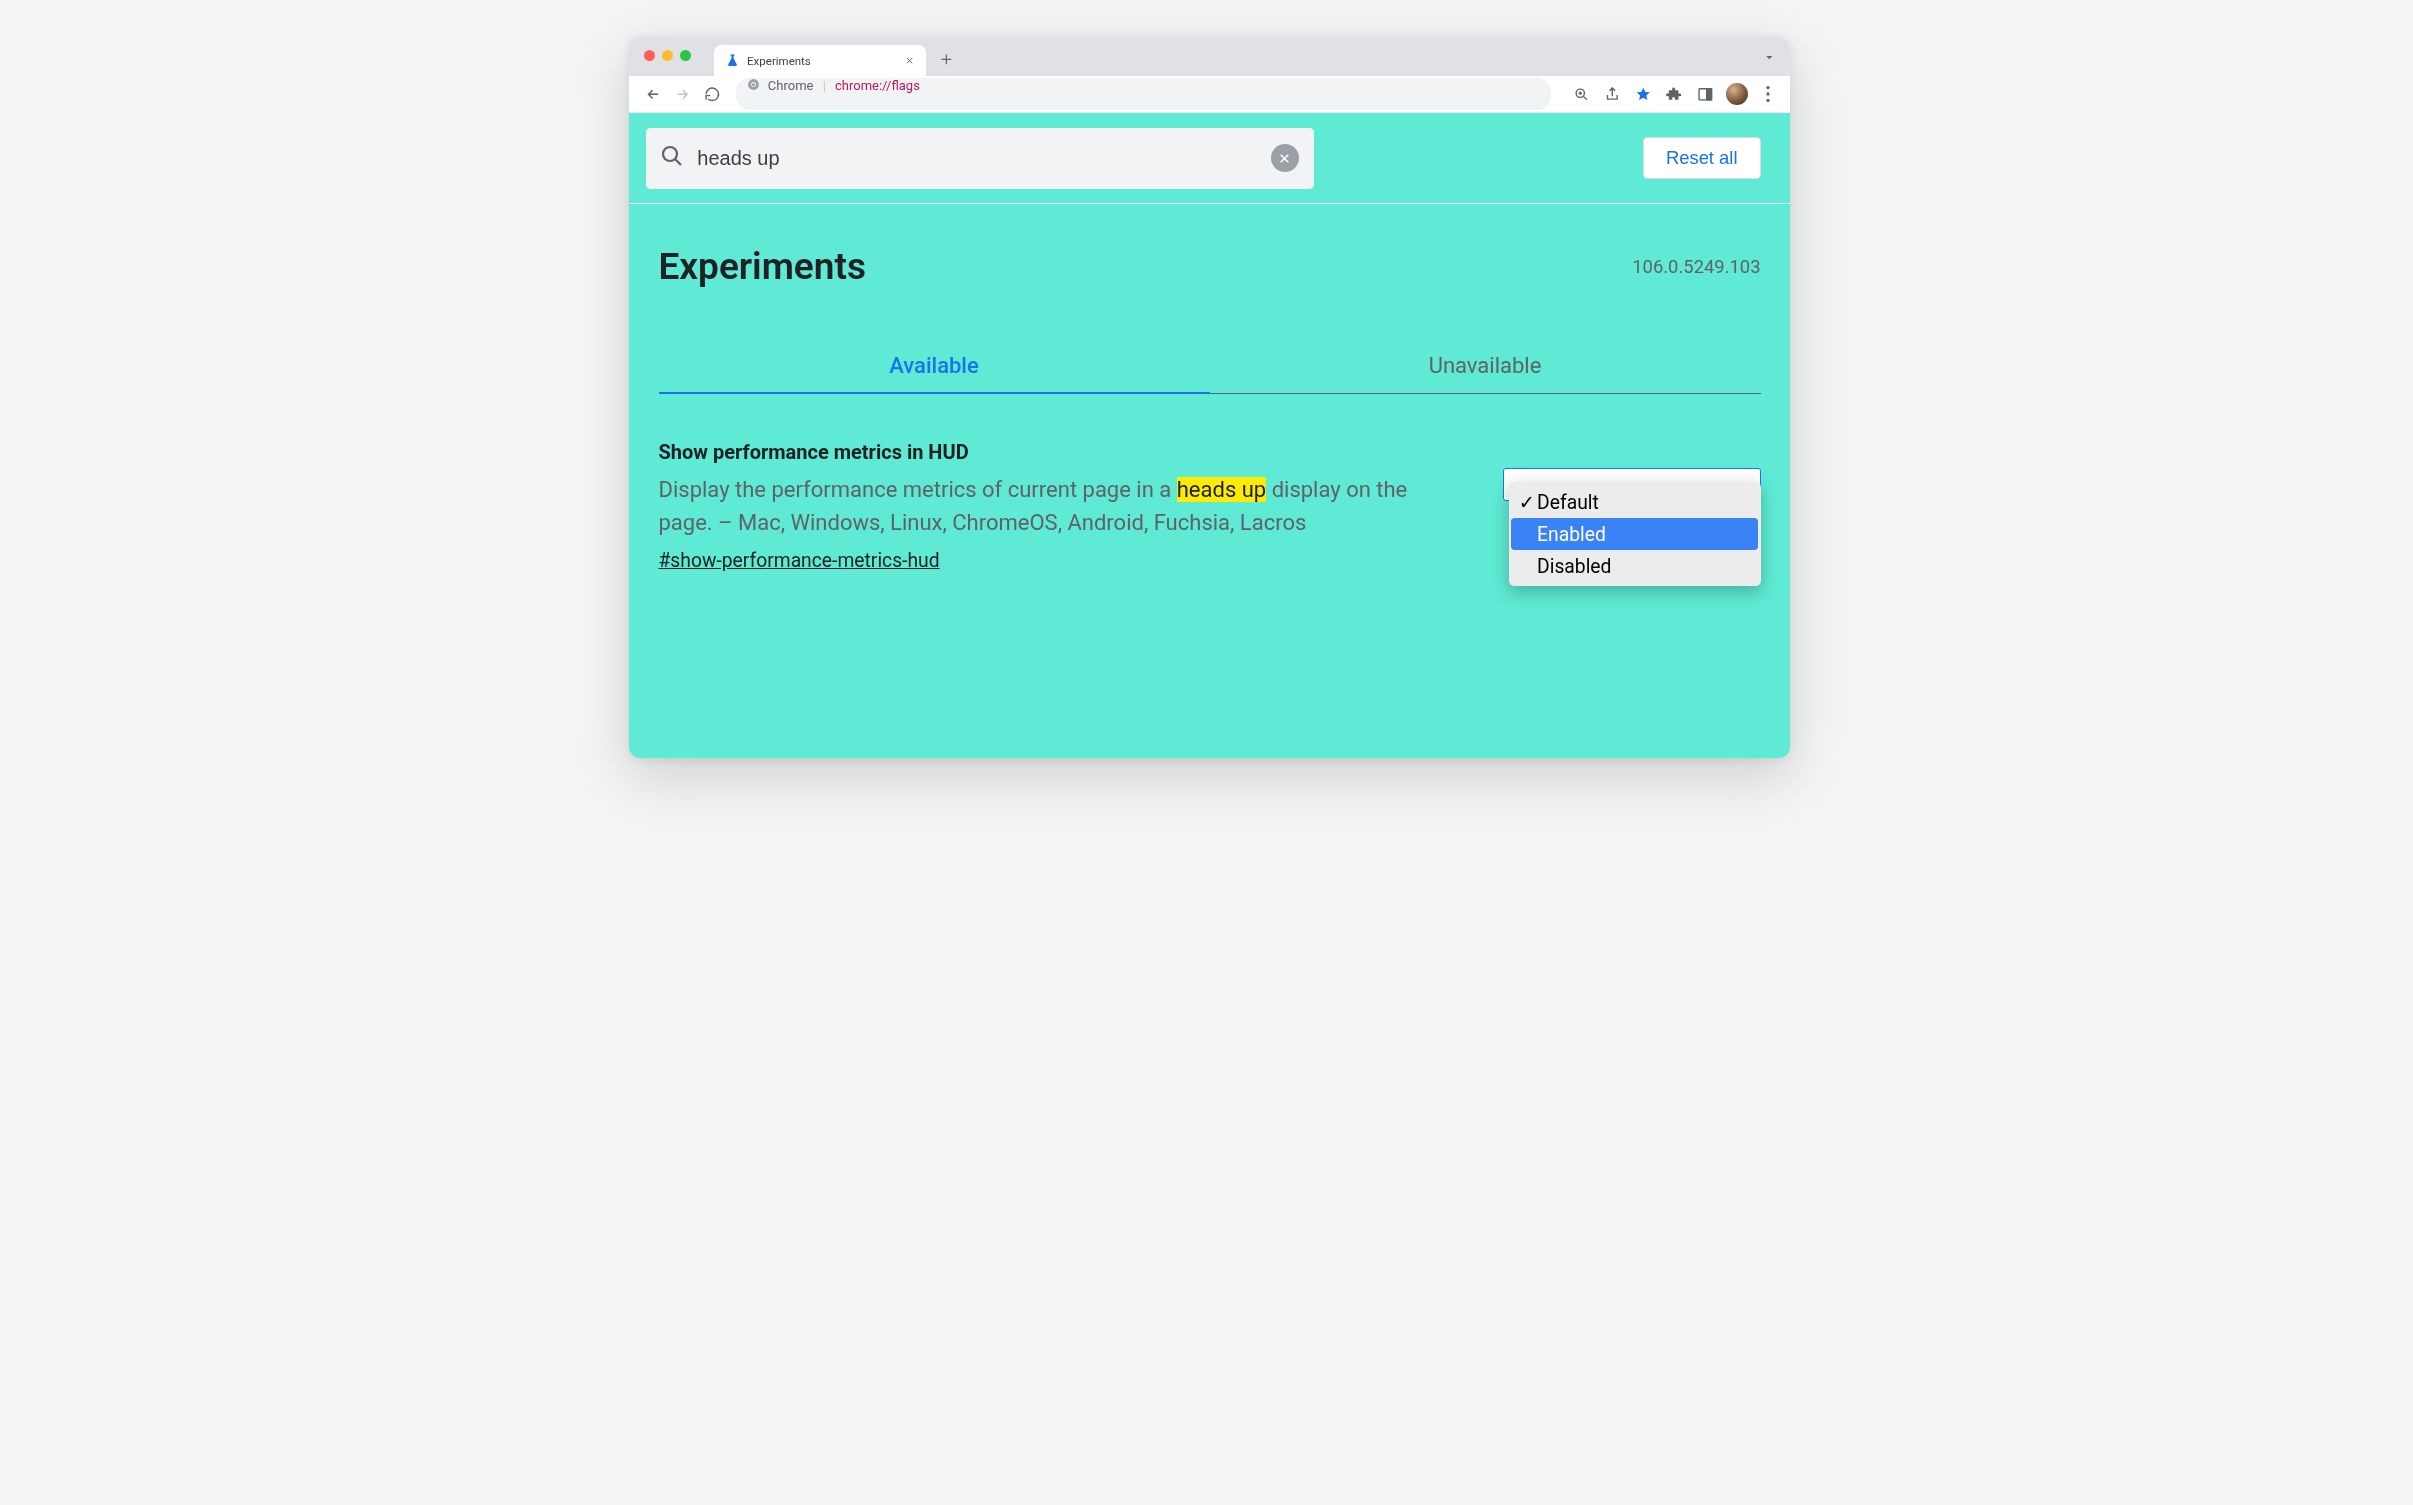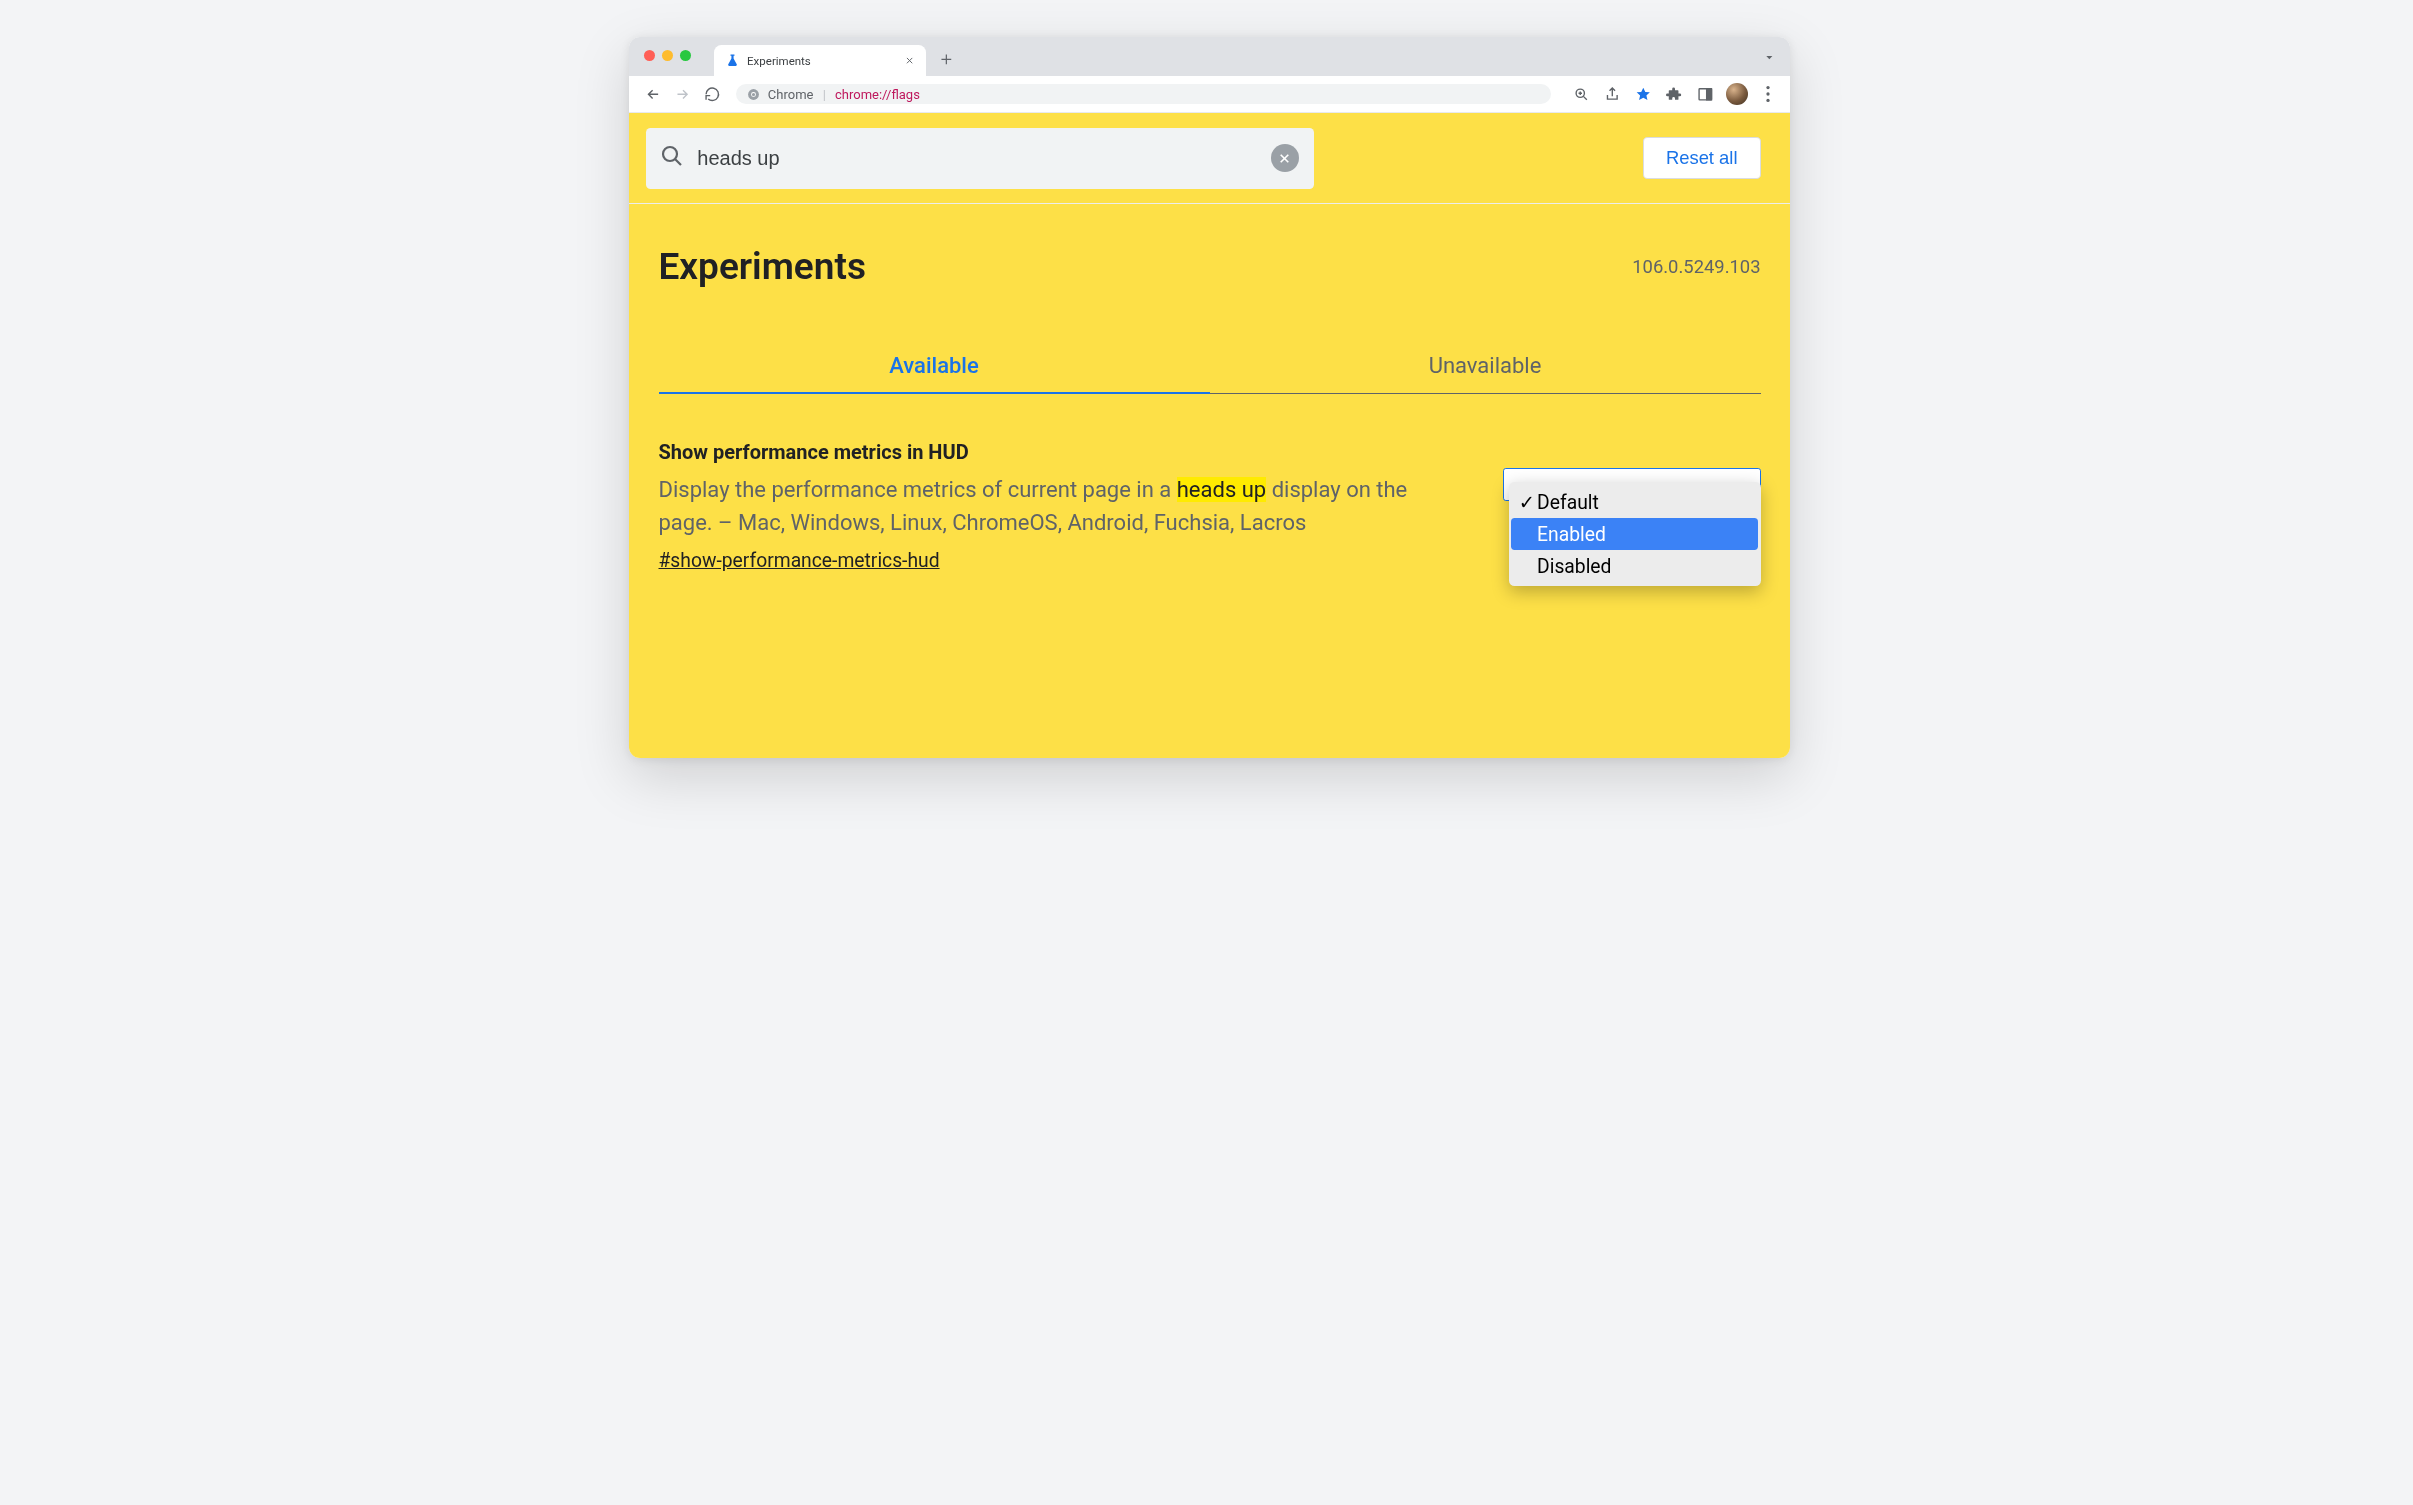--- a/index.html
+++ b/index.html
@@ -80,44 +80,43 @@
     gap: 3.7px;
   }
   .nav-btn {
     width: 26px; height: 26px; display:flex; align-items:center; justify-content:center;
     color:#5f6368; border-radius:50%; cursor:pointer;
   }
   .nav-btn.disabled { color: #bfc3c9; }
   .nav-btn svg { width: 16.6px; height: 16.6px; }
   .omnibox {
     flex: 1;
-    height: 20px;
+    height: 32px;
     background: #f1f3f4;
     border-radius: 14px;
     display: flex;
-    align-items: center;
     padding: 0 11px;
     margin: 0 7.4px;
     gap: 7.4px;
     font-size: 13px;
     color: #5f6368;
   }
   .omnibox .chrome-logo { width:13px; height:13px; }
   .omnibox .divider { color: #c0c3c8; margin: 0 1.8px; }
   .omnibox .url-prefix { color: #5f6368; }
   .omnibox .url-rest { color: #be185d; }
   .action-icons { display:flex; align-items:center; gap: 9.2px; margin-left: 7.4px; }
   .action-icon { width: 22px; height: 22px; display:flex; align-items:center; justify-content:center; color:#5f6368; cursor:pointer;}
   .action-icon svg { width: 16.6px; height: 16.6px; }
   .star-icon { color: #1a73e8 !important; }
   .avatar { width: 22px; height: 22px; border-radius:50%; background: radial-gradient(circle at 35% 30%, #d9b38c 0%, #7a5a3e 55%, #3d2f20 100%); }
   .menu-dots { width: 22px; height: 22px; display:flex; align-items:center; justify-content:center; color:#5f6368; cursor:pointer;}
   
   .page {
-    background: #fde047;
+    background: #5eead4;
     min-height: 645px;
   }
   .search-row {
     display: flex;
     align-items: center;
     padding: 14.7px 29.5px 14.7px 16.6px;
     gap: 18.4px;
     border-bottom: 0.9px solid #eceded;
   }
   .search-box {

